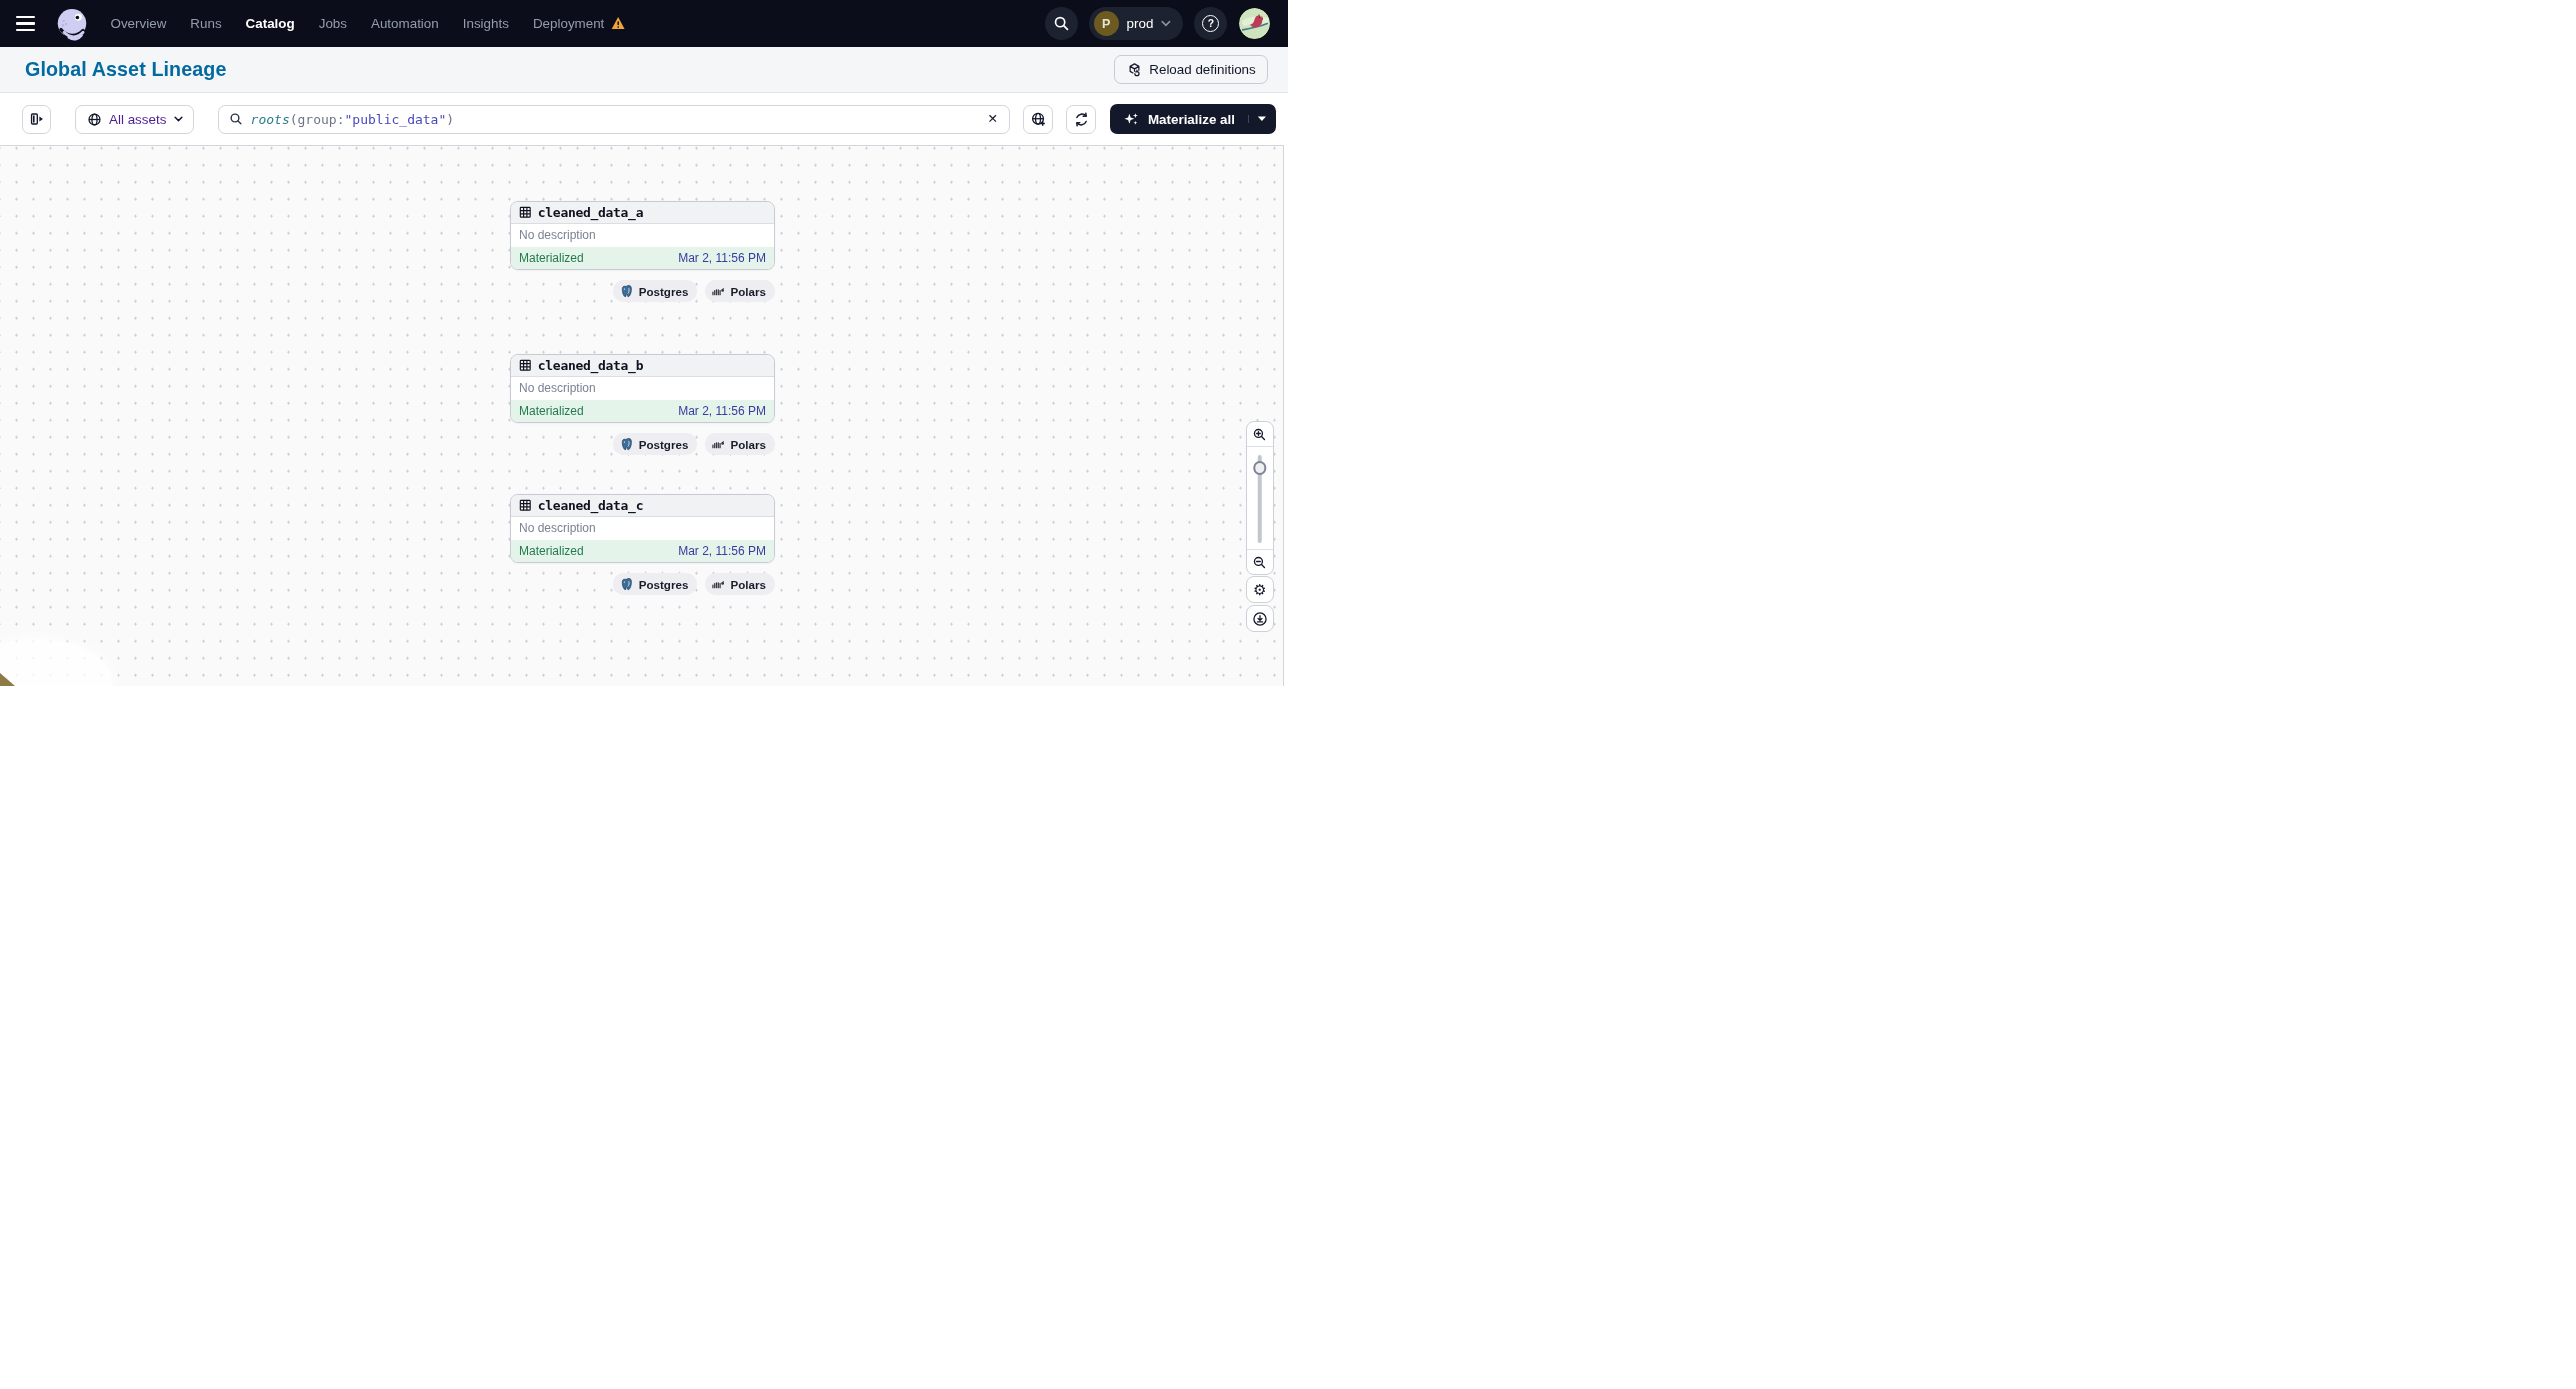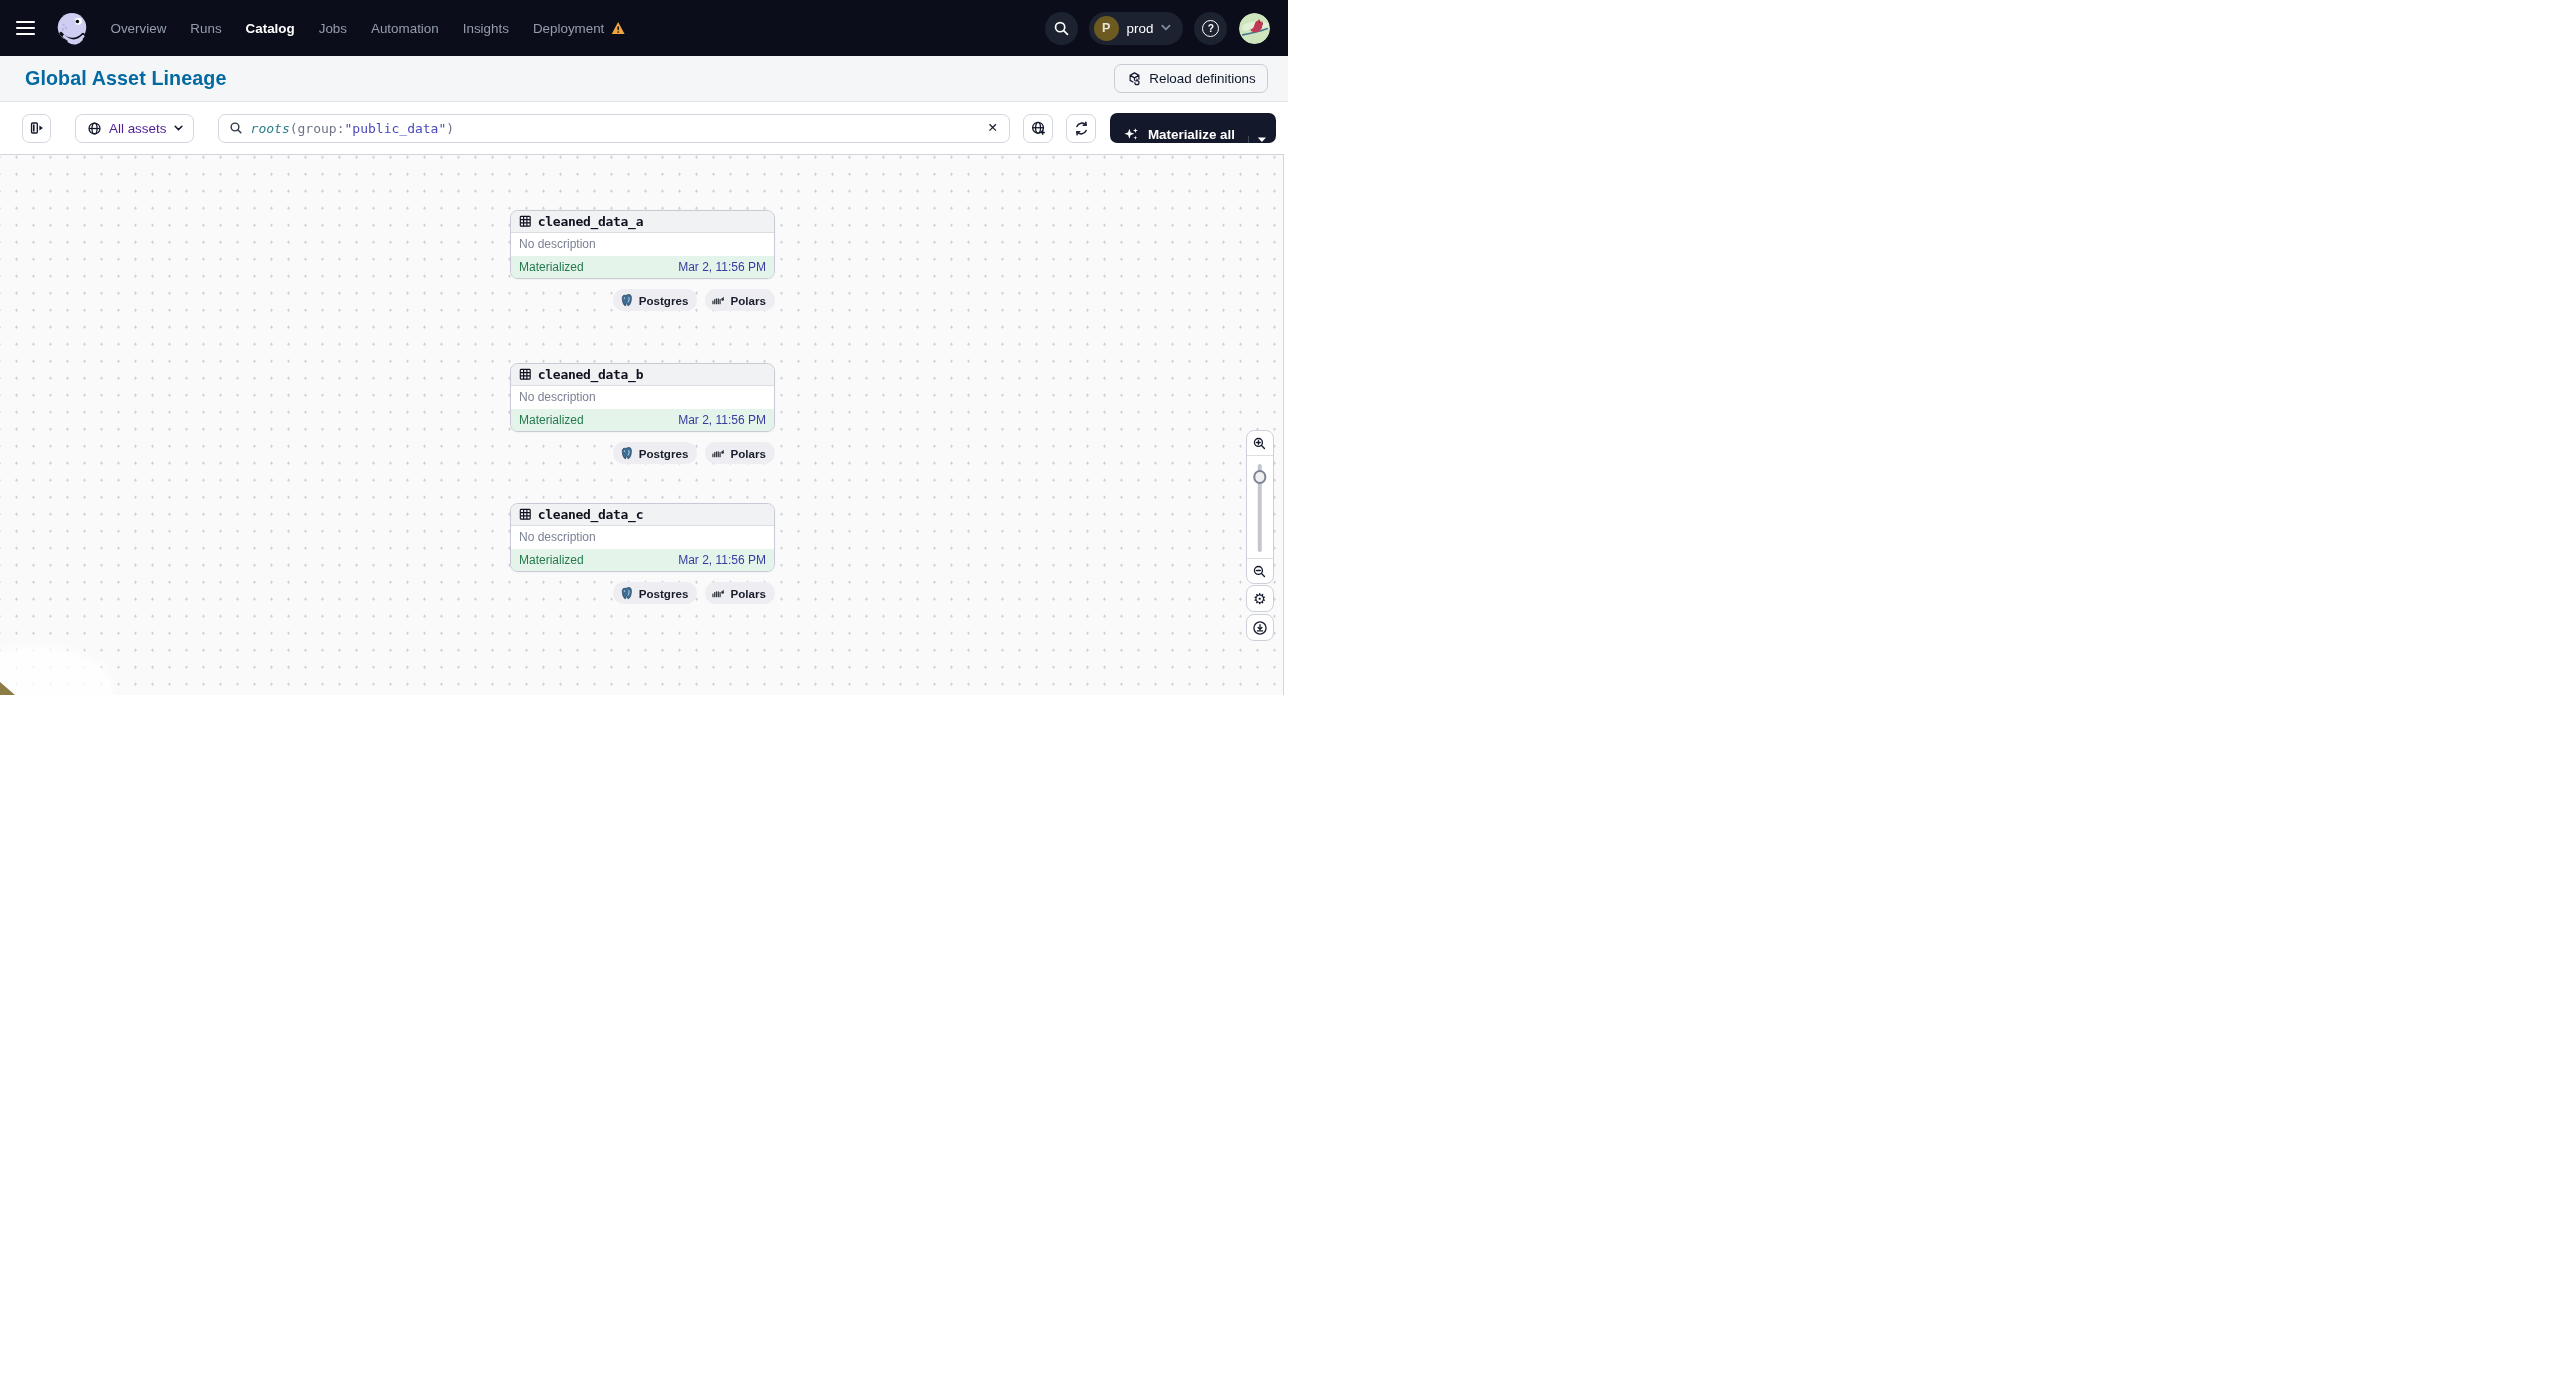--- a/index.html
+++ b/index.html
@@ -1,20 +1,20 @@
 <!DOCTYPE html>
 <html style="font-size:14.3px"><head>
 <meta charset="utf-8">
 <style>
   * { margin:0; padding:0; box-sizing:border-box; }
   html,body { width:1288px; height:695px; overflow:hidden; background:#fff;
     font-family:"Liberation Sans", sans-serif; }
 
   
-  .topnav { height:56px; background:#0b0e1a; display:flex; align-items:center;
+  .topnav { height:47px; background:#0b0e1a; display:flex; align-items:center;
     padding:0 18px 0 16px; gap:7px; }
   .hamburger { width:30px; height:30px; display:flex; flex-direction:column;
     justify-content:center; gap:4px; cursor:pointer; background:none; border:none; }
   .hamburger span { display:block; width:19px; height:2.3px; background:#fff; border-radius:0.9px; }
   .brand-logo { width:38px; height:38px; margin-right:12.5px; }
   .nav-items { display:flex; align-items:center; gap:24px; }
   .nav-item { color:#959cac; font-size:13.4px; text-decoration:none; display:flex;
     align-items:center; gap:6.3px; cursor:pointer; background:none; border:none;
     font-family:inherit; }
   .nav-item.active { color:#fff; font-weight:700; }
@@ -55,21 +55,21 @@
   .scope-label { font-size:13.4px; color:#4c1d95; }
   .search-box { flex:1; height:29px; border:0.9px solid #d2d5dd; border-radius:7.2px;
     display:flex; align-items:center; padding:0 3.6px 0 9.8px; gap:7.2px; background:#fff; }
   .query { flex:1; font-family:"DejaVu Sans Mono", monospace; font-size:13px;
     white-space:pre; color:#6d7487; }
   .q-fn { color:#2a7d8c; font-style:italic; }
   .q-punct, .q-attr { color:#6d7487; }
   .q-value { color:#4a49bd; }
   .clear-btn { border:none; background:none; color:#14182b; font-size:12.5px;
     width:25px; height:25px; cursor:pointer; line-height:1; }
-  .materialize { height:29.5px; display:flex; align-items:flex-end; background:#14182b;
+  .materialize { height:29.5px; display:flex; align-items:center; background:#14182b;
     border-radius:7.2px; overflow:hidden; margin-left:0.9px; }
   .materialize-main { display:flex; align-items:center; gap:8px; padding:0 12.5px;
     color:#fff; font-size:13.4px; font-weight:600; background:none; border:none;
     cursor:pointer; font-family:inherit; }
   .materialize-caret { width:28px; display:flex; align-items:center; justify-content:center;
     border:none; border-left:0.9px solid #41465a; background:none; cursor:pointer; }
 
   
   .canvas { position:relative; height:541px; margin-right:3.6px;
     border-top:0.9px solid #d3d5dc; border-right:0.9px solid #d3d5dc;

